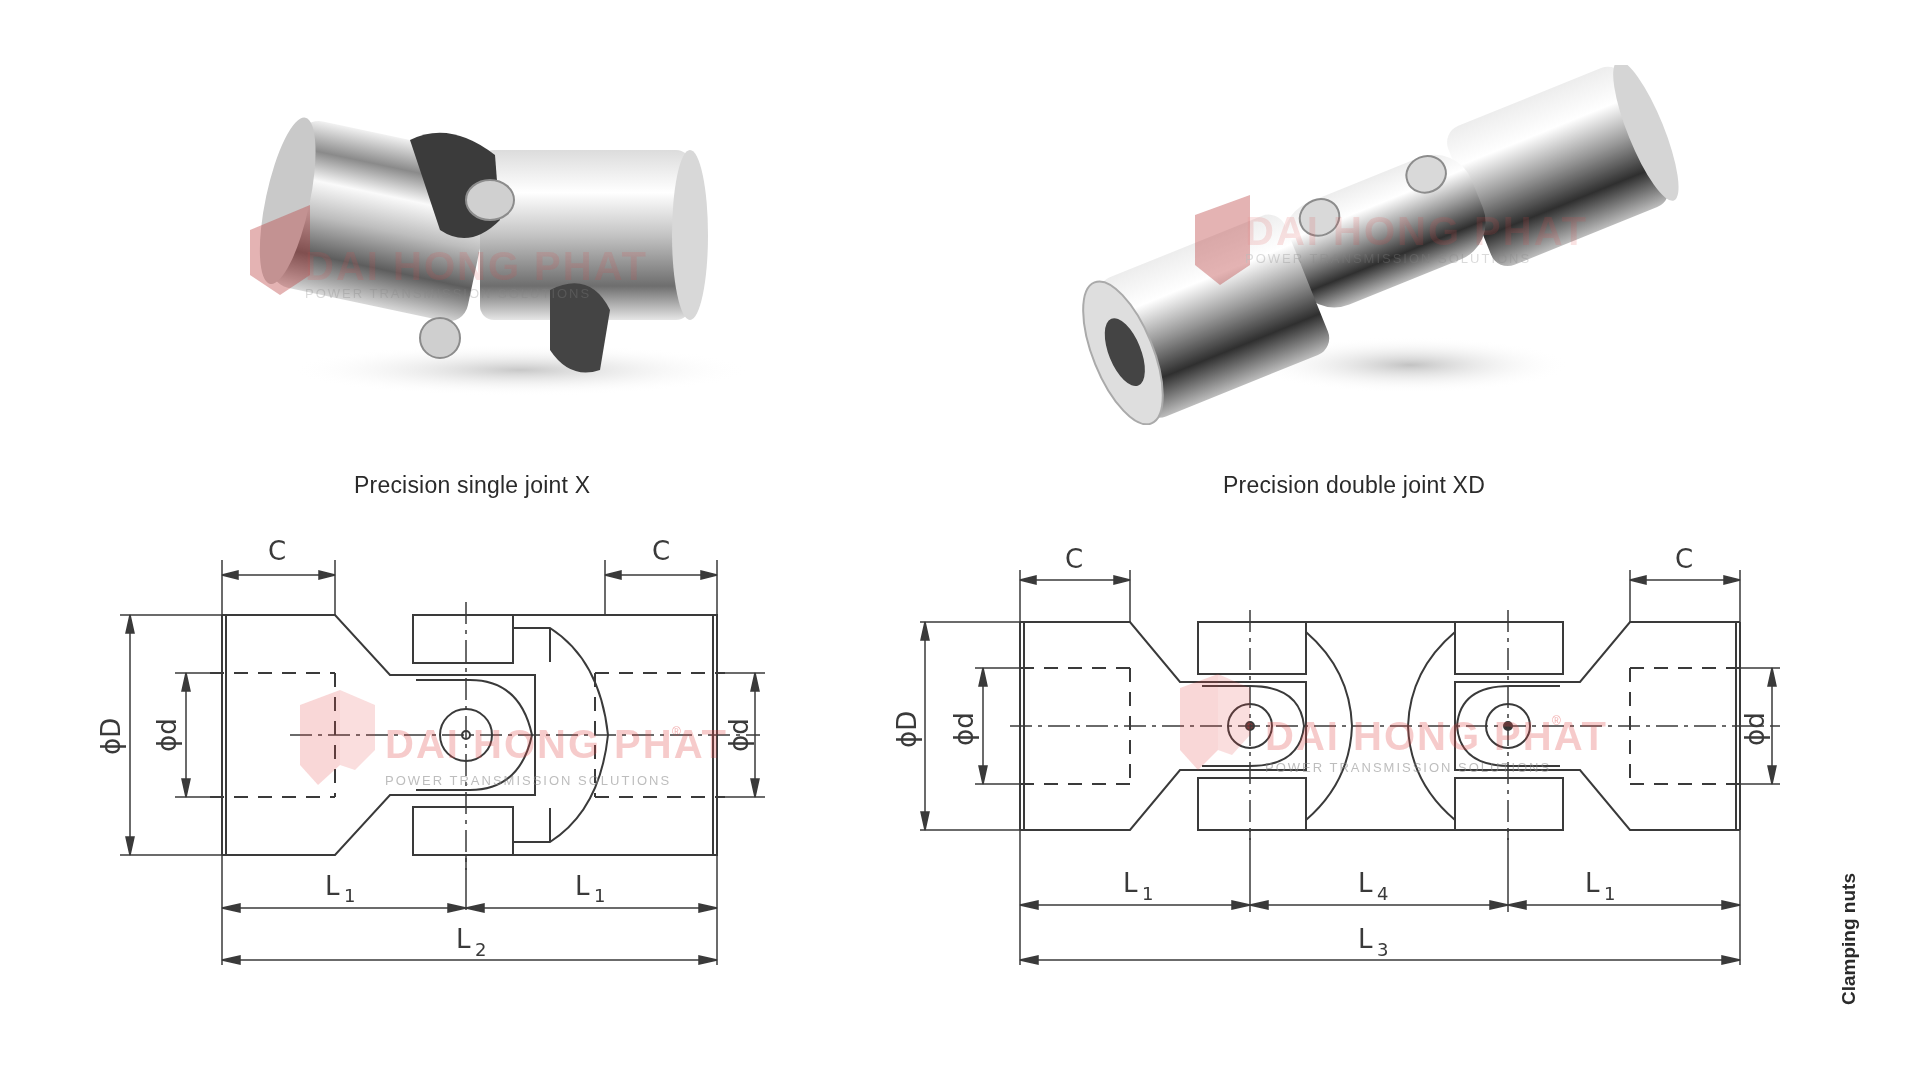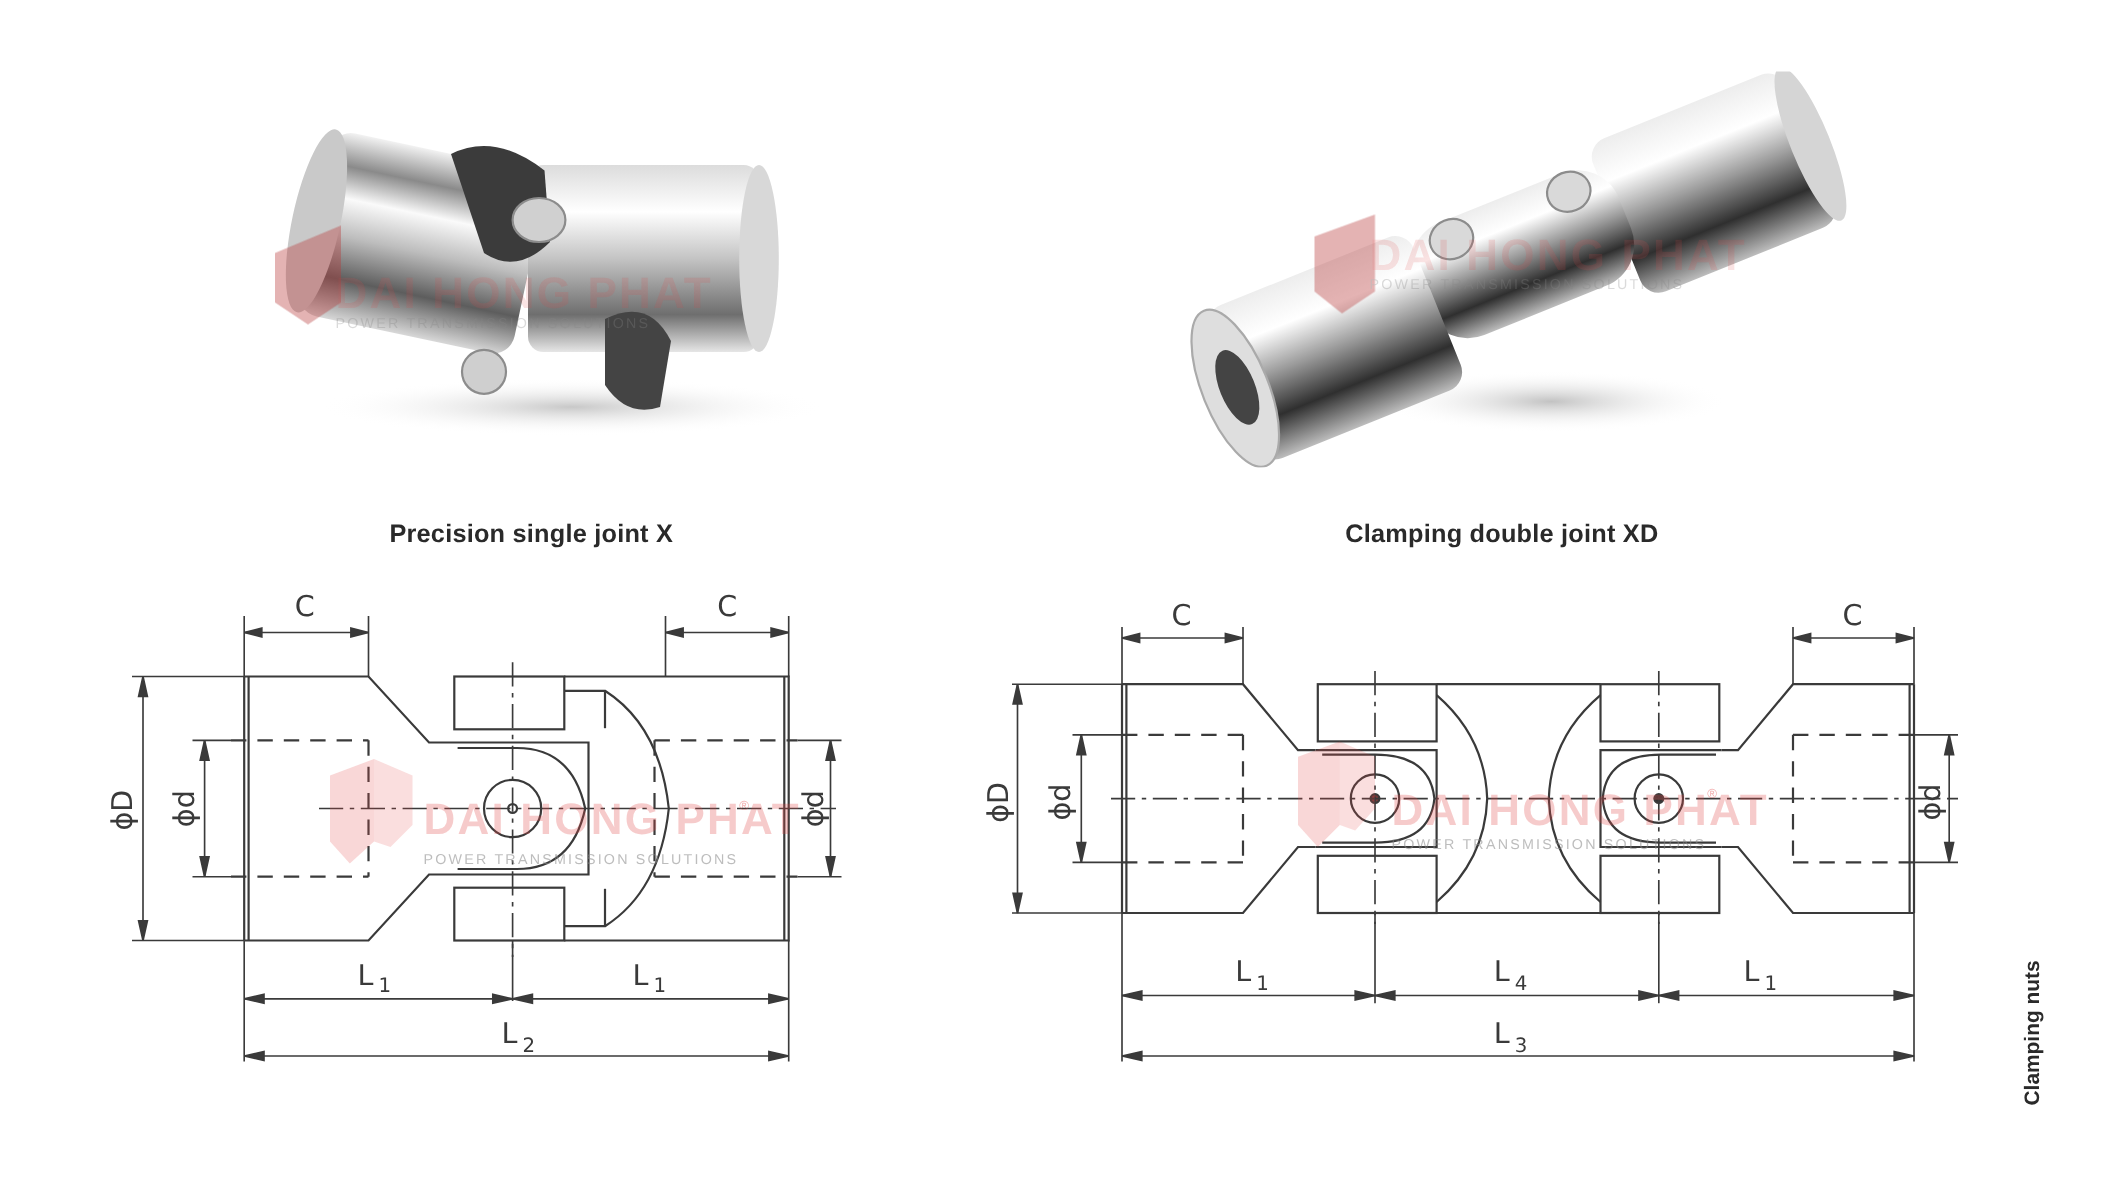--- a/index.html
+++ b/index.html
@@ -1,18 +1,18 @@
 <!DOCTYPE html>
 <html><head>
   <meta charset="utf-8">
   <style>
     html, body { margin: 0; padding: 0; background: #ffffff; }
     body { width: 1920px; height: 1080px; position: relative; overflow: hidden; font-family: "Liberation Sans", sans-serif; }
     .abs { position: absolute; }
-    .caption { position: absolute; font-family: "Liberation Sans", sans-serif; font-weight: bold; font-size: 23px; color: #2a2a2a; letter-spacing: 0.2px; white-space: nowrap; }
+    .caption { position: absolute; font-family: "Liberation Sans", sans-serif; font-weight: normal; font-size: 23px; color: #2a2a2a; letter-spacing: 0.2px; white-space: nowrap; }
     .vertical-label { position: absolute; font-family: "Liberation Sans", sans-serif; font-weight: bold; font-size: 19px; color: #2a2a2a; transform: rotate(-90deg); transform-origin: left top; white-space: nowrap; }
     svg text.dim { font-family: "DejaVu Sans", sans-serif; font-size: 26px; fill: #3a3a3a; font-weight: normal; }
     svg text.sub { font-family: "DejaVu Sans", sans-serif; font-size: 18px; fill: #3a3a3a; }
     svg text.wm1 { font-family: "Liberation Sans", sans-serif; font-weight: bold; font-size: 40px; fill: #e24848; opacity: 0.28; letter-spacing: 2px; }
     svg text.wm2 { font-family: "Liberation Sans", sans-serif; font-size: 13px; fill: #888; opacity: 0.55; letter-spacing: 2px; }
     svg text.wmr { font-family: "Liberation Sans", sans-serif; font-size: 12px; fill: #e24848; opacity: 0.45; }
   </style>
 </head>
 <body>
 
@@ -95,21 +95,21 @@
     </g>
     <g opacity="0.55">
       <path d="M115 150 L170 130 L170 200 L140 220 L115 200 Z" fill="#b83a3a" opacity="0.7"></path>
       <text x="165" y="180" class="wm1">DAI HONG PHAT</text>
       <text x="165" y="198" class="wm2">POWER TRANSMISSION SOLUTIONS</text>
     </g>
   </svg>
 </div>
 
 <div class="caption" style="left:354px; top:472px;">Precision single joint X</div>
-<div class="caption" style="left:1223px; top:472px;">Clamping double joint XD</div>
+<div class="caption" style="left:1223px; top:472px;">Precision double joint XD</div>
 
 <div class="abs" style="left:100px; top:540px; width:720px; height:440px;">
   <svg width="720" height="440" viewBox="0 0 720 440">
     <g fill="none" stroke="#3a3a3a" stroke-width="2">
 
       <path d="M122 75 L235 75 L290 135 L310 135"></path>
       <path d="M122 315 L235 315 L290 255 L310 255"></path>
       <line x1="122" y1="75" x2="122" y2="315"></line>
       <line x1="126" y1="75" x2="126" y2="315"></line>
 

